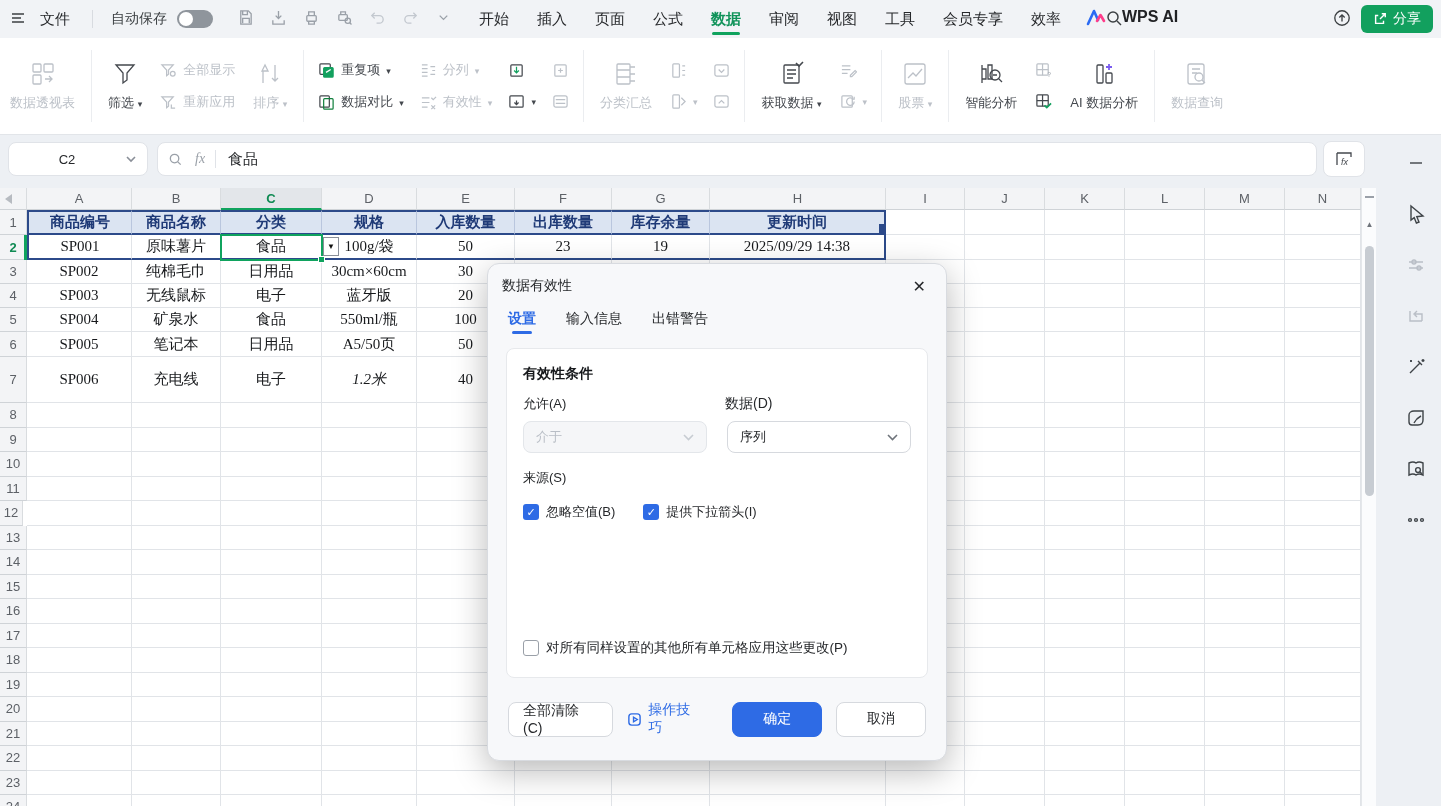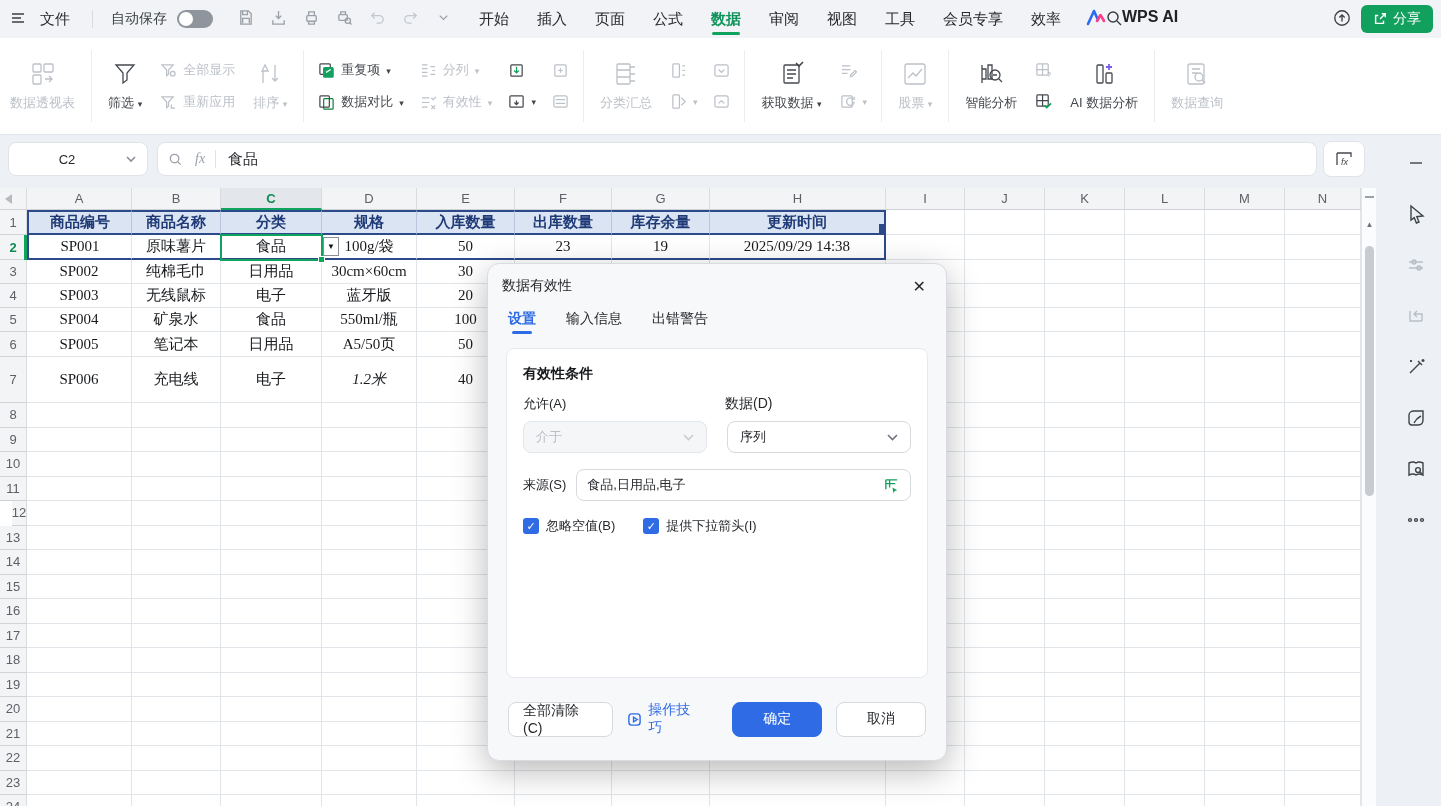--- a/index.html
+++ b/index.html
@@ -635,21 +635,21 @@
     <div class="c" style="left: 417px; top: 288.5px; width: 98px; height: 24.5px;"></div>
     <div class="c" style="left: 515px; top: 288.5px; width: 97px; height: 24.5px;"></div>
     <div class="c" style="left: 612px; top: 288.5px; width: 98px; height: 24.5px;"></div>
     <div class="c" style="left: 710px; top: 288.5px; width: 176px; height: 24.5px;"></div>
     <div class="c" style="left: 886px; top: 288.5px; width: 79px; height: 24.5px;"></div>
     <div class="c" style="left: 965px; top: 288.5px; width: 80px; height: 24.5px;"></div>
     <div class="c" style="left: 1045px; top: 288.5px; width: 80px; height: 24.5px;"></div>
     <div class="c" style="left: 1125px; top: 288.5px; width: 80px; height: 24.5px;"></div>
     <div class="c" style="left: 1205px; top: 288.5px; width: 80px; height: 24.5px;"></div>
     <div class="c" style="left: 1285px; top: 288.5px; width: 76px; height: 24.5px;"></div>
-    <div class="rowh" style="left: 12px; top: 313px; width: 15px; height: 24.5px;">12</div>
+    <div class="rowh" style="left: 0px; top: 313px; width: 23px; height: 24.5px;">12</div>
     <div class="c" style="left: 27px; top: 313px; width: 105px; height: 24.5px;"></div>
     <div class="c" style="left: 132px; top: 313px; width: 89px; height: 24.5px;"></div>
     <div class="c" style="left: 221px; top: 313px; width: 101px; height: 24.5px;"></div>
     <div class="c" style="left: 322px; top: 313px; width: 95px; height: 24.5px;"></div>
     <div class="c" style="left: 417px; top: 313px; width: 98px; height: 24.5px;"></div>
     <div class="c" style="left: 515px; top: 313px; width: 97px; height: 24.5px;"></div>
     <div class="c" style="left: 612px; top: 313px; width: 98px; height: 24.5px;"></div>
     <div class="c" style="left: 710px; top: 313px; width: 176px; height: 24.5px;"></div>
     <div class="c" style="left: 886px; top: 313px; width: 79px; height: 24.5px;"></div>
     <div class="c" style="left: 965px; top: 313px; width: 80px; height: 24.5px;"></div>
@@ -908,39 +908,38 @@
       </div>
       <div class="selbox2">
         <span>序列</span>
         <svg viewBox="0 0 11 7">
             <path d="M1 1l4.5 4.5L10 1"></path>
           </svg>
       </div>
     </div>
     <div class="srcrow">
       <span class="slabel">来源(S)</span>
-      <div class="srcinput">
-        <span>食品,日用品,电子</span>
-        <svg viewBox="0 0 18 18" stroke="#12a05e" fill="none" stroke-width="1.4">
-            <path d="M3 3h12M3 3v10M3 7h10M7 3v8"></path>
-            <path d="M10 11l5 3-2.5.7L11 17z" fill="#12a05e" stroke="none"></path>
-          </svg>
-      </div>
     </div>
     <div class="cbrow">
       <span class="cb">
         <span class="cbbox">✓</span>
         <span>忽略空值(B)</span>
       </span>
       <span class="cb">
         <span class="cbbox">✓</span>
         <span>提供下拉箭头(I)</span>
       </span>
     </div>
     <div class="spacer"></div>
+    <div class="cbrow applyrow">
+      <span class="cb">
+        <span class="cbbox un"></span>
+        <span>对所有同样设置的其他所有单元格应用这些更改(P)</span>
+      </span>
+    </div>
   </div>
   <div class="dlg-foot">
     <span class="btn">全部清除(C)</span>
     <span class="tipslink">
       <svg viewBox="0 0 16 16">
           <rect x="2" y="2" width="12" height="12" rx="3"></rect>
           <path d="M7 5.5v5l4-2.5z"></path>
         </svg>
       <span>操作技巧</span>
     </span>

